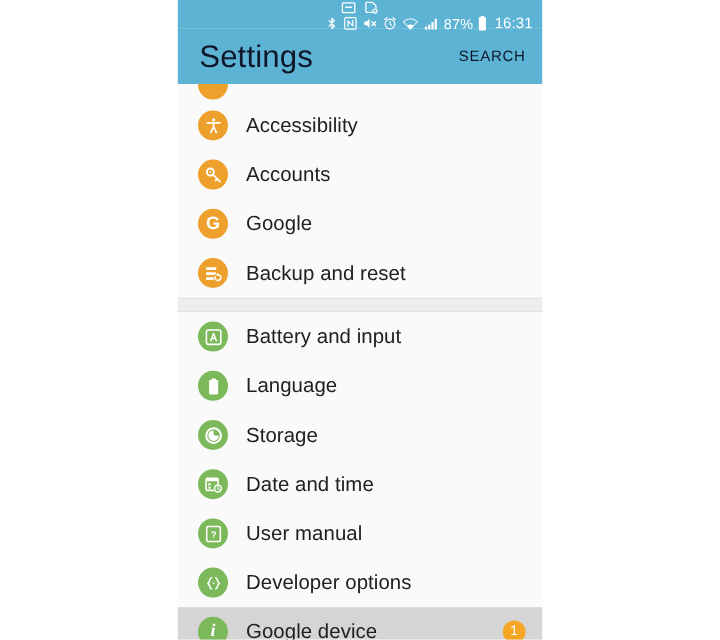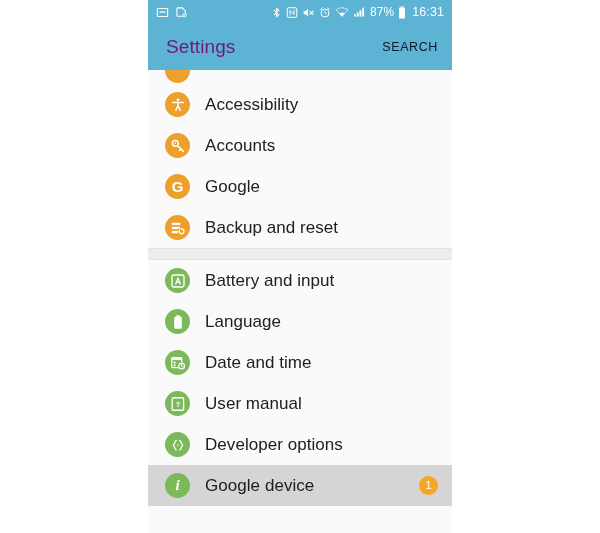--- a/index.html
+++ b/index.html
@@ -18,20 +18,21 @@
   }
 
   
   .statusbar {
     height: 24px;
     background: #5cb3d4;
     display: flex;
     align-items: center;
     padding: 0 8px 0 8px;
     color: #ffffff;
+    flex-direction: column;
   }
   .status-left { display: flex; align-items: center; gap: 6px; }
   .status-right {
     margin-left: auto;
     display: flex;
     align-items: center;
     gap: 4px;
   }
   .sicon { display: inline-flex; align-items: center; justify-content: center; }
   .sicon svg { display: block; }
@@ -47,22 +48,22 @@
 
   
   .appbar {
     height: 46px;
     background: #5cb3d4;
     display: flex;
     align-items: center;
     padding: 0 14px 0 18px;
   }
   .appbar-title {
-    color: #701a75;
-    font-size: 19px;
+    color: #0f172a;
+    font-size: 26px;
     font-weight: 400;
     letter-spacing: 0.1px;
   }
   .appbar-action {
     margin-left: auto;
     color: #0f172a;
     font-size: 12.5px;
     letter-spacing: 0.6px;
   }
 
@@ -278,20 +279,29 @@
     <div class="row">
       <span class="ic green">
         <svg width="16" height="16" viewBox="0 0 24 24">
           <rect x="9.2" y="2" width="5.6" height="2.4" rx="0.7" fill="#ffffff"></rect>
           <rect x="6.3" y="4" width="11.4" height="18" rx="1.8" fill="#ffffff"></rect>
         </svg>
       </span>
       <span class="row-label">Language</span>
     </div>
 
+    <div class="row">
+      <span class="ic green">
+        <svg width="16" height="16" viewBox="0 0 24 24">
+          <circle cx="12" cy="12" r="9.2" fill="none" stroke="#ffffff" stroke-width="2.6"></circle>
+          <path d="M12 12V5.4A6.6 6.6 0 1 0 18.6 12z" fill="#ffffff"></path>
+        </svg>
+      </span>
+      <span class="row-label">Storage</span>
+    </div>
 
     <div class="row">
       <span class="ic green">
         <svg width="16" height="16" viewBox="0 0 24 24">
           <rect x="2.6" y="4" width="15" height="15" rx="1.8" fill="none" stroke="#ffffff" stroke-width="2"></rect>
           <rect x="2.6" y="4" width="15" height="3.6" fill="#ffffff"></rect>
           <rect x="5.4" y="10" width="3" height="2.6" fill="#ffffff"></rect>
           <rect x="5.4" y="14.2" width="3" height="2.6" fill="#ffffff"></rect>
           <circle cx="17.4" cy="16.6" r="5.6" fill="#7cb95a"></circle>
           <circle cx="17.4" cy="16.6" r="4.3" fill="none" stroke="#ffffff" stroke-width="1.9"></circle>

